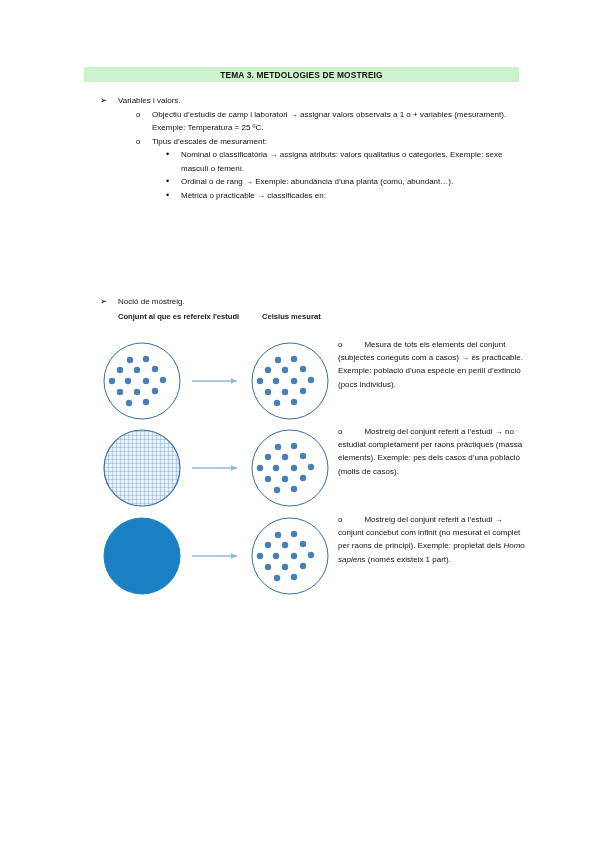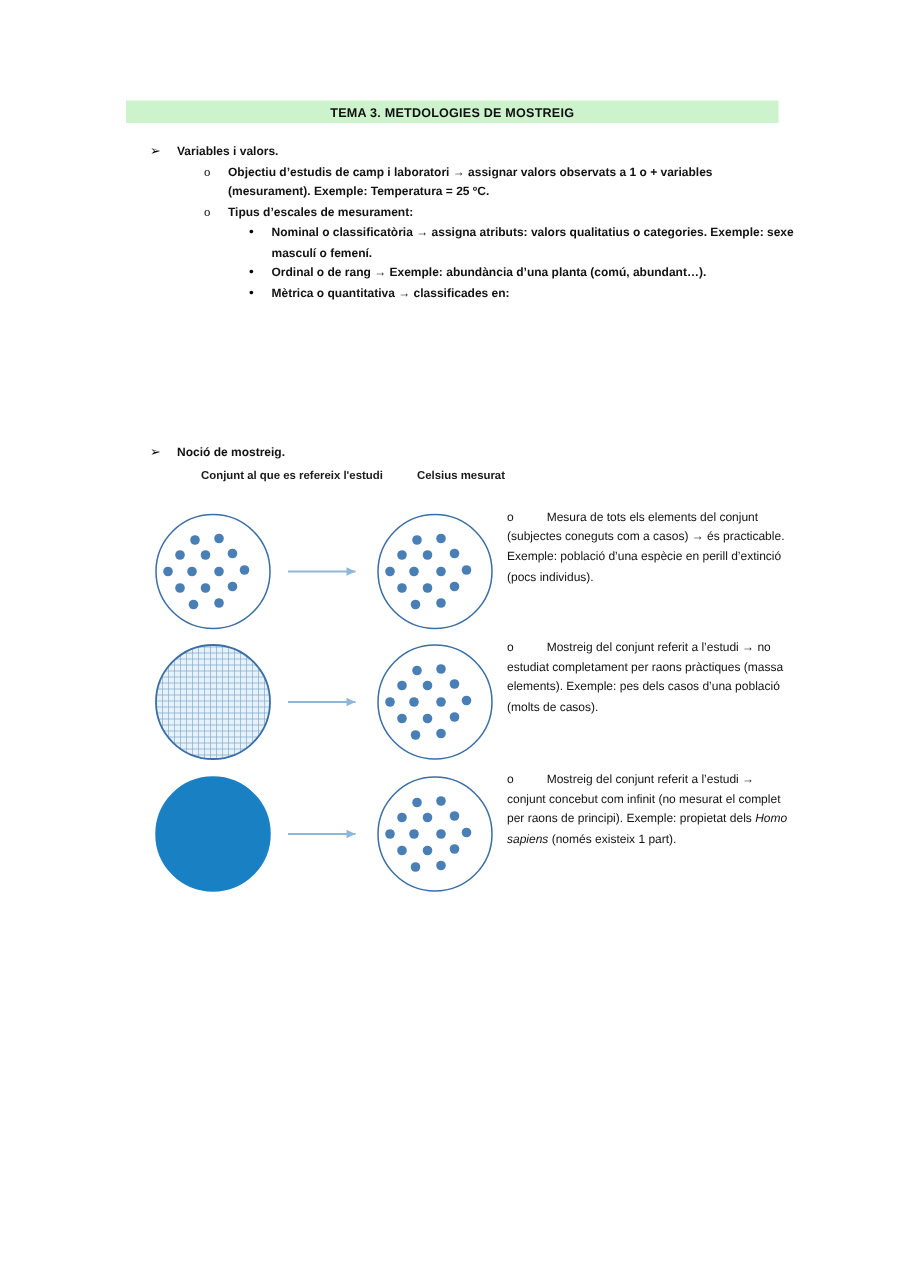--- a/index.html
+++ b/index.html
@@ -56,21 +56,20 @@
     align-items: flex-start;
     margin-bottom: 0.5px;
   }
   .marker {
     flex: 0 0 auto;
     text-align: left;
     color: #000;
   }
   .txt {
     flex: 1 1 auto;
-    font-weight: bold;
   }
 
   
   .lvl1 { left: 100px; width: 430px; }
   .lvl1 .marker {
     width: 18px;
     font-size: 8.5px;
     line-height: 13.2px;
   }
   .lvl1 .txt { font-size: 8px; }
@@ -111,21 +110,20 @@
     top: 312px;
     width: 430px;
     height: 300px;
   }
   .col-head {
     position: absolute;
     font-size: 7.6px;
     font-weight: bold;
     line-height: 10px;
     color: #1a1a1a;
-    margin-left: 16px;
   }
   .head-left  { left: 18px;  top: 0px;  width: 130px; }
   .head-right { left: 162px; top: 0px;  width: 110px; }
 
   .circ-row { position: absolute; left: 0; width: 430px; height: 85px; }
   .row1 { top: 28px; }
   .row2 { top: 115px; }
   .row3 { top: 203px; }
 
   .side-text {
@@ -186,21 +184,21 @@
           <span class="txt">Nominal o classificatòria → assigna atributs: valors qualitatius o categories. Exemple: sexe masculí o femení.</span>
         </div>
 
         <div class="li lvl3">
           <span class="marker">•</span>
           <span class="txt">Ordinal o de rang → Exemple: abundància d’una planta (comú, abundant…).</span>
         </div>
 
         <div class="li lvl3">
           <span class="marker">•</span>
-          <span class="txt">Mètrica o quantitativa → classificades en:</span>
+          <span class="txt">Mètrica o practicable → classificades en:</span>
         </div>
 
         <div style="margin-left:30px;">
 
 
 
         </div>
       </div>
     </div>
   </div>

